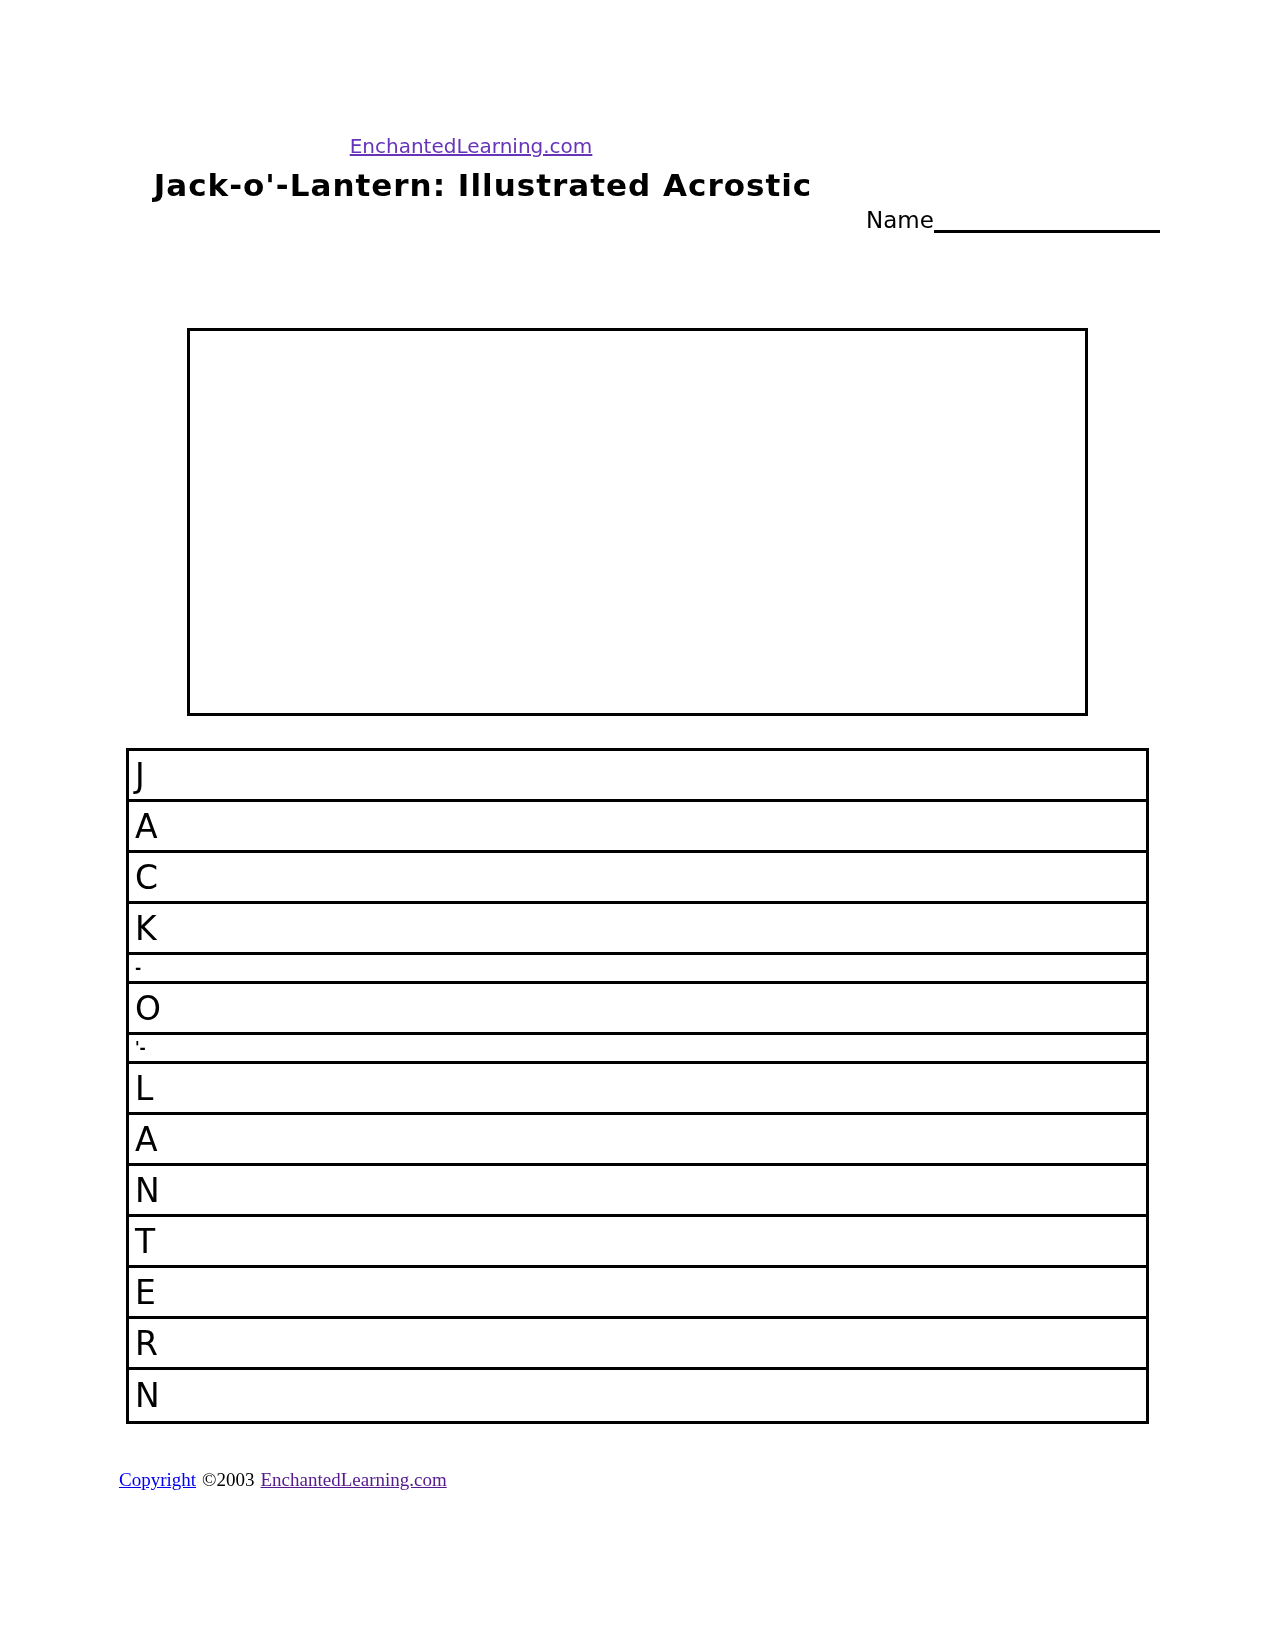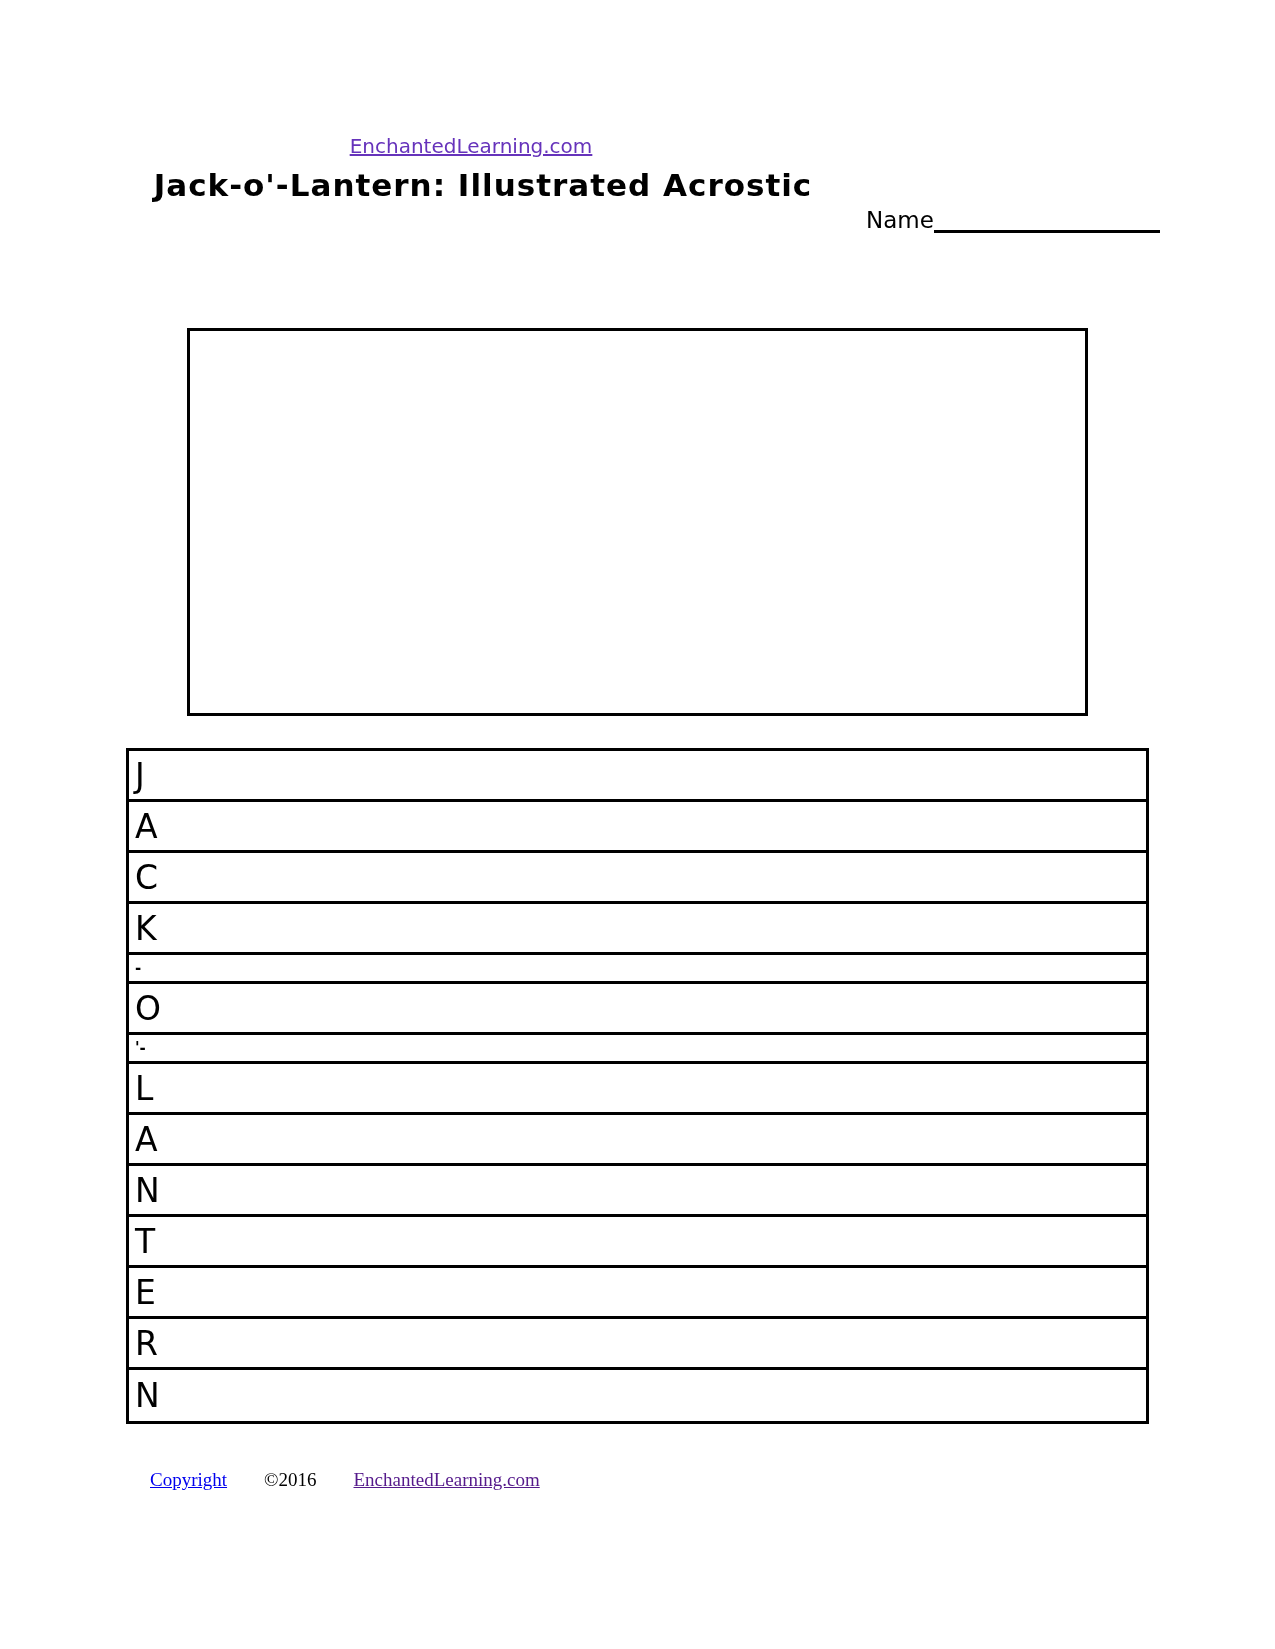--- a/index.html
+++ b/index.html
@@ -97,21 +97,21 @@
   .acrostic-row.short .row-letter { font-size: 15px; font-weight: 700; line-height: 1; }
 
   
   .copyright {
     position: absolute;
     left: 119px; top: 1469px;
     font-family: "Liberation Serif", serif;
     font-size: 19px;
     white-space: nowrap;
   }
-  .copyright .seg { margin-right: 6px; margin-left: 31px; }
+  .copyright .seg { margin-right: 6px; }
   .copyright .seg:last-child { margin-right: 0; }
   .link-blue {
     color: var(--footer-link-blue, #0000EE);
     text-decoration: underline;
     cursor: pointer;
   }
   .link-purple {
     color: var(--footer-link-purple, #551A8B);
     text-decoration: underline;
     cursor: pointer;
@@ -177,16 +177,16 @@
       </div>
       <div class="acrostic-row tall">
         <span class="row-letter">R</span>
       </div>
       <div class="acrostic-row tall">
         <span class="row-letter">N</span>
       </div>
     </div>
 
   <div class="copyright">
-    <a class="seg link-blue">Copyright</a><span class="seg">©2016</span><a class="seg link-purple">EnchantedLearning.com</a>
+    <a class="seg link-blue">Copyright</a><span class="seg">©2003</span><a class="seg link-purple">EnchantedLearning.com</a>
   </div>
 
 </div>
 
 </body></html>

